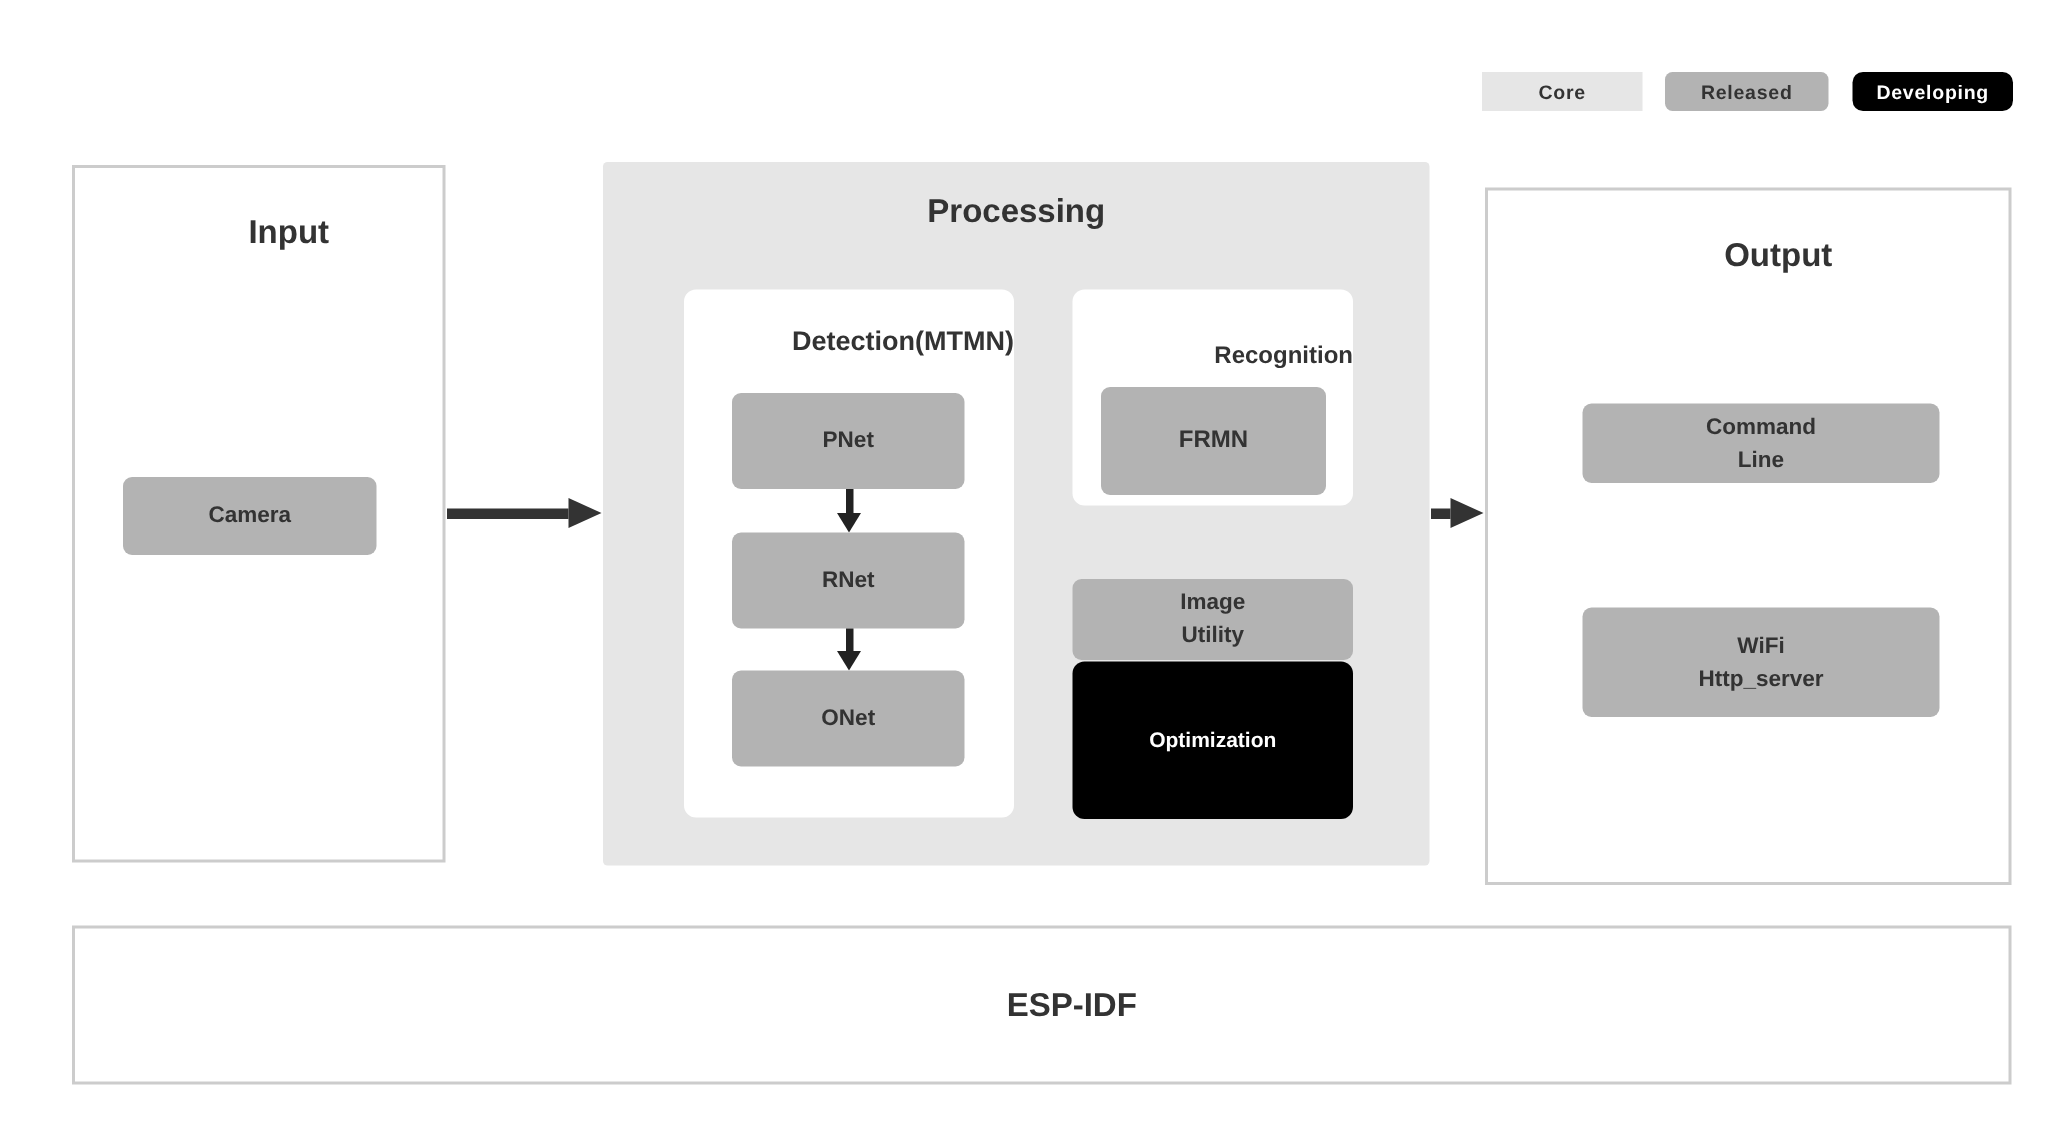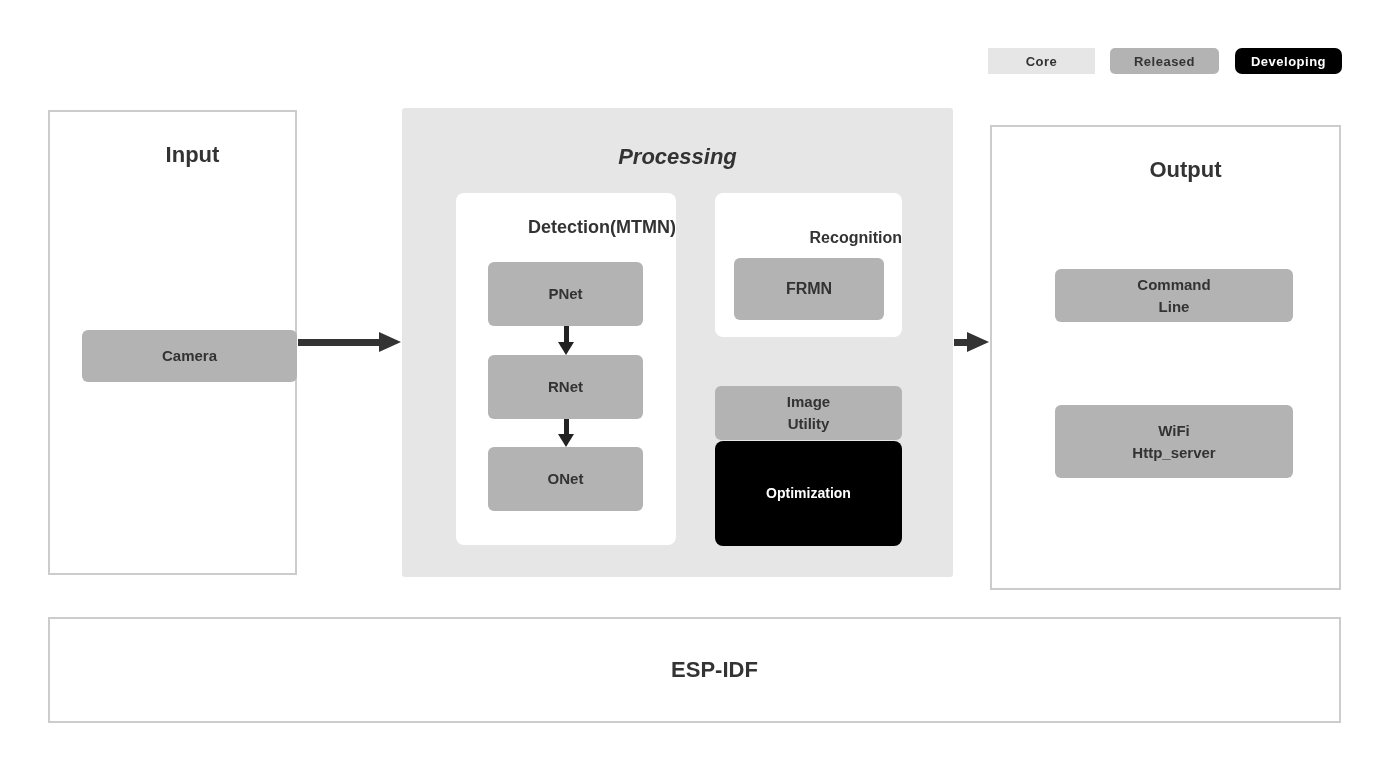--- a/index.html
+++ b/index.html
@@ -52,21 +52,21 @@
     display: flex; align-items: center; justify-content: center;
   }
 
   
   .processing {
     position: absolute;
     left: 402px; top: 108px; width: 551px; height: 469px;
     background: #e6e6e6;
     border-radius: 3px;
   }
-  .processing > .panel-title { padding-top: 36px; font-style: italic; }
+  .processing > .panel-title { padding-top: 20px; }
 
   .subpanel {
     position: absolute;
     background: #ffffff;
     border-radius: 8px;
   }
   .subpanel-detection   { left: 54px;  top: 85px; width: 220px; height: 352px; }
   .subpanel-recognition { left: 313px; top: 85px; width: 187px; height: 144px; }
   .subpanel-title {
     text-align: right;
@@ -84,28 +84,28 @@
     justify-content: center;
     text-align: center;
     font-weight: bold;
     font-size: 15px;
     color: #333;
     background: #b3b3b3;
     border-radius: 6px;
     line-height: 1.45;
     white-space: pre-line;
   }
-  .node-camera { left: 32px; top: 206px; width: 215px; height: 52px; margin-top: 12px; }
+  .node-camera { left: 32px; top: 206px; width: 169px; height: 52px; }
 
   .node-pnet, .node-rnet, .node-onet { left: 32px; width: 155px; height: 64px; }
   .node-pnet { top: 69px; }
   .node-rnet { top: 162px; }
   .node-onet { top: 254px; }
 
-  .node-frmn { left: 19px; top: 65px; width: 150px; height: 62px; font-size: 16px; }
+  .node-frmn { left: 19px; top: 65px; width: 150px; height: 72px; font-size: 16px; }
 
   .node-image-utility { left: 313px; top: 251px; width: 187px; height: 54px; margin-top: 27px; }
   .node-optimization {
     left: 313px; top: 333px; width: 187px; height: 105px;
     background: #000000; color: #ffffff; font-size: 14px; border-radius: 8px;
   }
 
   .node-command-line { left: 63px; top: 142px; width: 238px; height: 53px; }
   .node-wifi         { left: 63px; top: 278px; width: 238px; height: 73px; }
 

